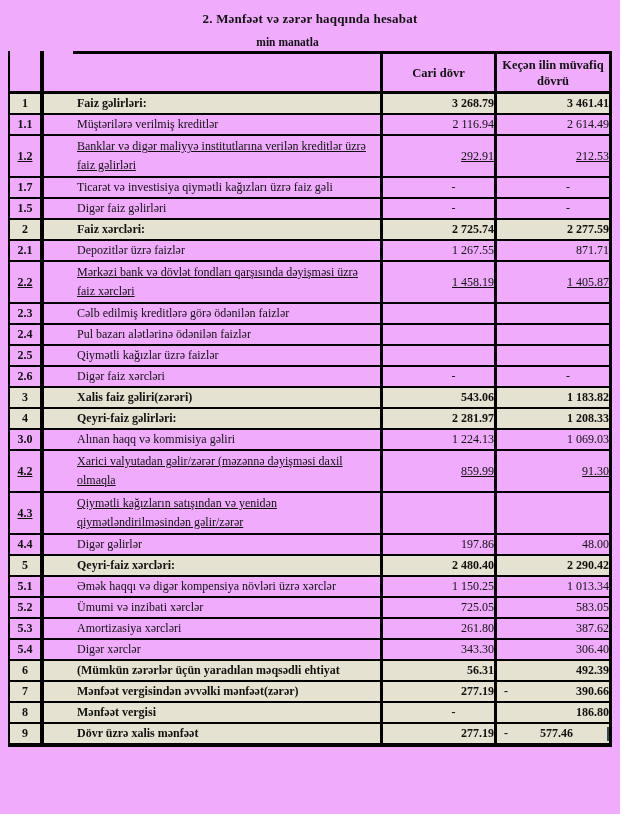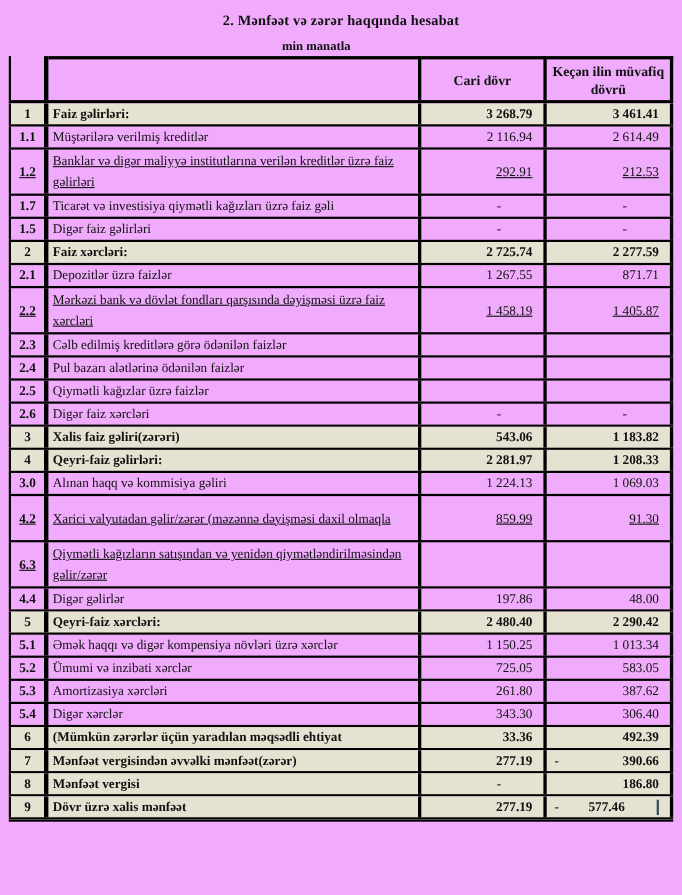--- a/index.html
+++ b/index.html
@@ -53,26 +53,26 @@
   }
   .cell.num{
     border-left:2px solid #000;
     border-right:4px solid #000;
     justify-content:center;
     font-weight:bold;
   }
   .cell.desc{
     border-right:3px solid #000;
     padding:0 3px 0 4px;
+    margin-left:29px;
   }
   .row:not(.two) .cell.desc{white-space:nowrap;}
   .cell.val{
     border-right:3px solid #000;
     justify-content:flex-end;
-    padding-right:10px;
   }
   .cell.val.dash{
     justify-content:center;
     padding-right:0;
     padding-left:30px;
   }
   .cell.val.with-minus{
     justify-content:space-between;
     padding-left:7px;
   }
@@ -252,21 +252,21 @@
           <div class="cell num">4.2</div>
           <div class="cell desc">Xarici valyutadan gəlir/zərər (məzənnə dəyişməsi daxil olmaqla</div>
           <div class="cell val">
             <div class="">859.99</div>
           </div>
           <div class="cell val">
             <div class="">91.30</div>
           </div>
         </div>
         <div class="row two">
-          <div class="cell num">6.3</div>
+          <div class="cell num">4.3</div>
           <div class="cell desc">Qiymətli kağızların satışından və yenidən qiymətləndirilməsindən gəlir/zərər</div>
           <div class="cell val"></div>
           <div class="cell val"></div>
         </div>
         <div class="row">
           <div class="cell num">4.4</div>
           <div class="cell desc">Digər gəlirlər</div>
           <div class="cell val">
             <div class="">197.86</div>
           </div>
@@ -321,21 +321,21 @@
             <div class="">343.30</div>
           </div>
           <div class="cell val">
             <div class="">306.40</div>
           </div>
         </div>
         <div class="row em">
           <div class="cell num">6</div>
           <div class="cell desc">(Mümkün zərərlər üçün yaradılan məqsədli ehtiyat</div>
           <div class="cell val">
-            <div class="">33.36</div>
+            <div class="">56.31</div>
           </div>
           <div class="cell val">
             <div class="">492.39</div>
           </div>
         </div>
         <div class="row em">
           <div class="cell num">7</div>
           <div class="cell desc">Mənfəət vergisindən əvvəlki mənfəət(zərər)</div>
           <div class="cell val">
             <div class="">277.19</div>

